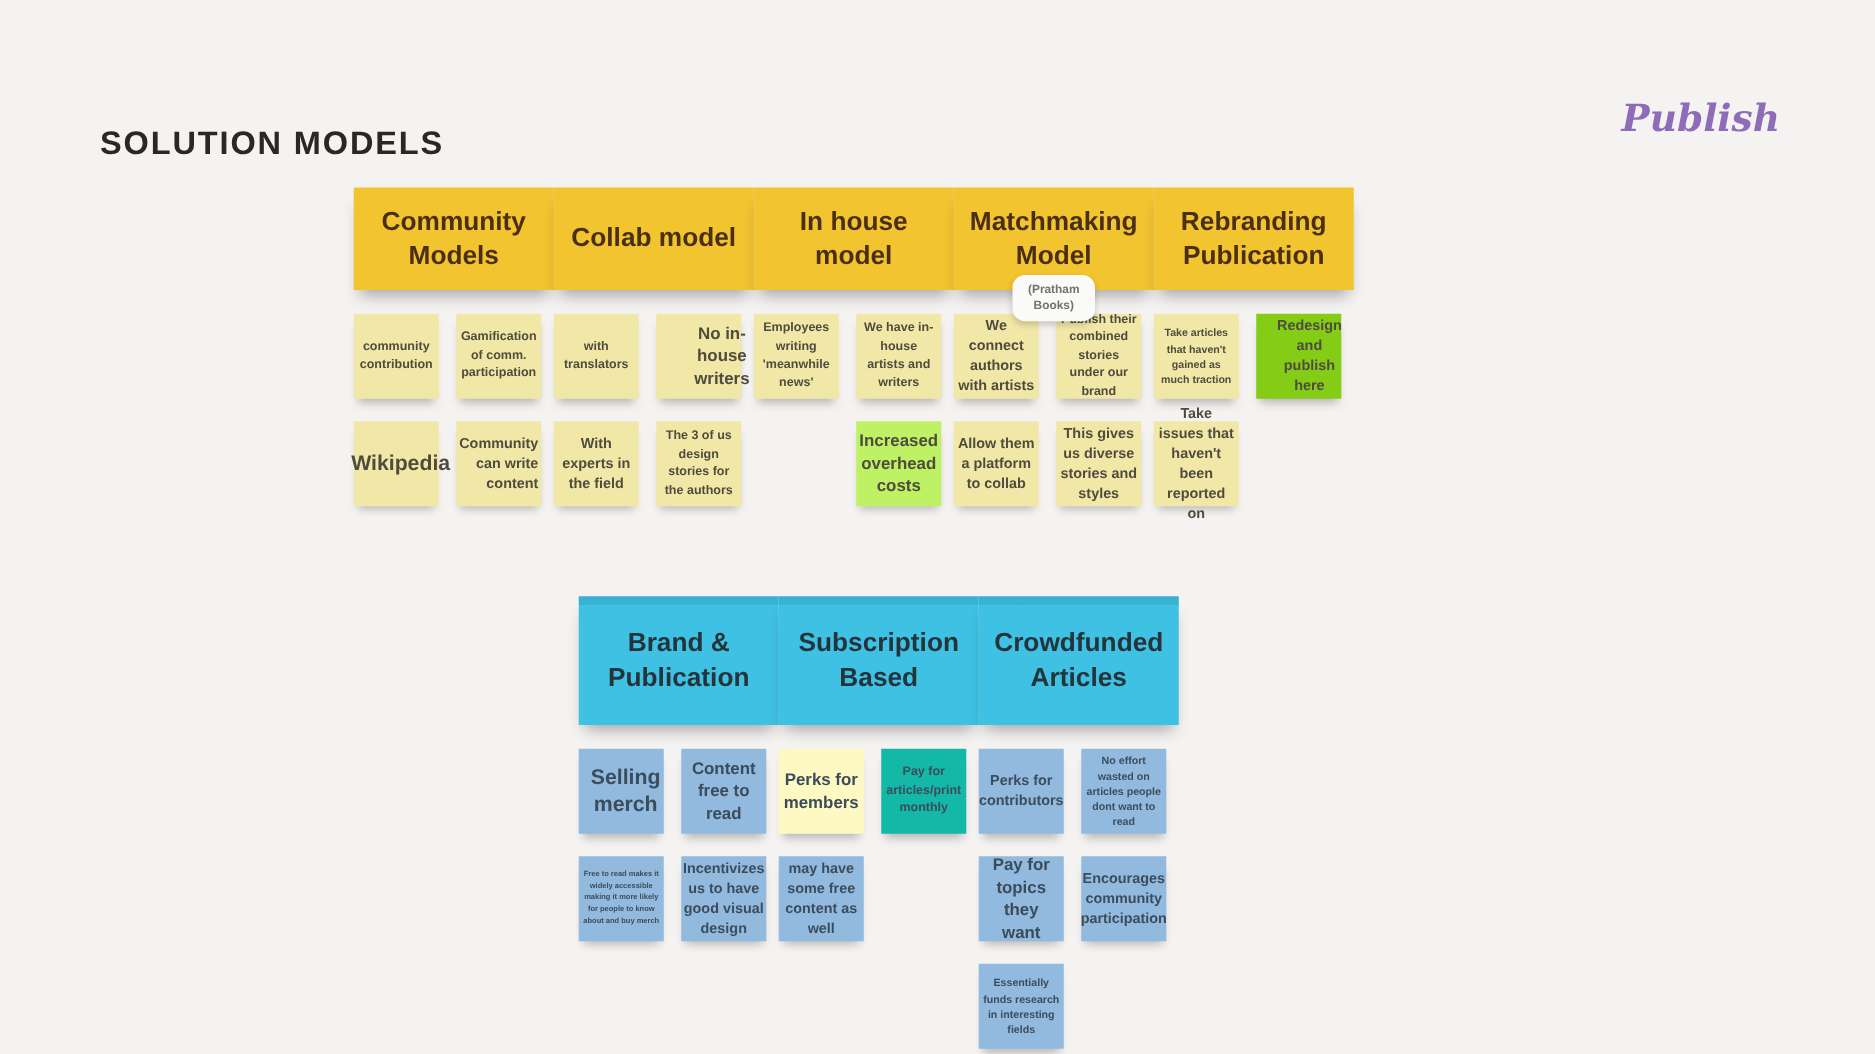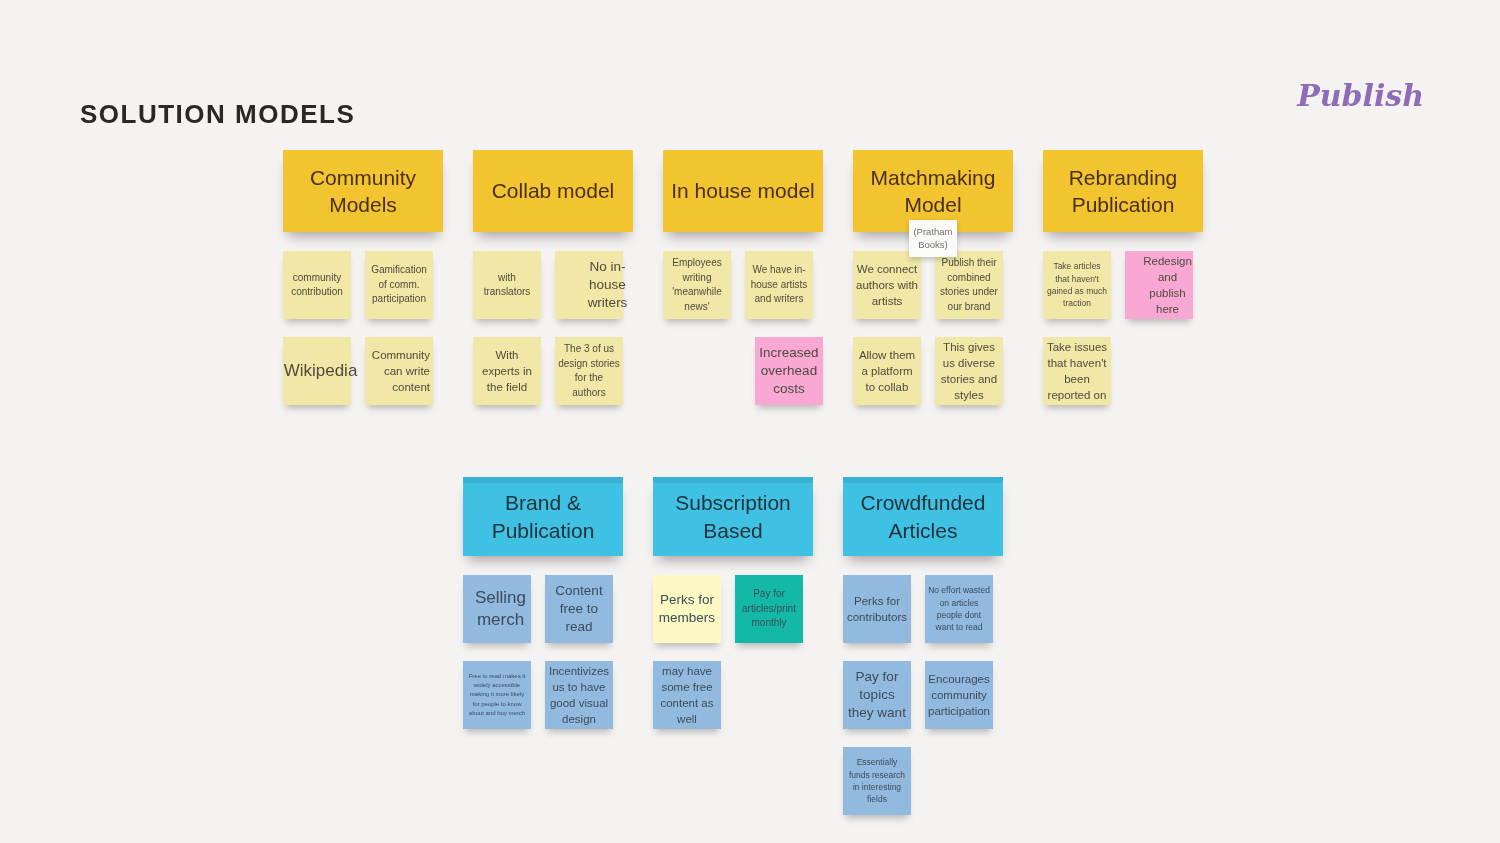--- a/index.html
+++ b/index.html
@@ -13,42 +13,43 @@
     font-size:26px;font-weight:800;letter-spacing:1.5px;
     color:#2a2827;
     margin-top:17px;
   }
   .corner-label{
     position:absolute;right:76px;top:78px;
     font-family:"DejaVu Serif", serif;
     font-style:italic;font-weight:bold;
     font-size:30px;color:#8e6cb8;
   }
-  .group-row{position:absolute;display:flex;gap:30px;}
+  .group-row{position:absolute;display:flex;font-weight:bold;}
   #board-top{left:283px;top:150px;}
   #board-bottom{left:463px;top:477px;}
   .column{width:160px;position:relative;}
   .header-note{
     width:160px;height:82px;box-sizing:border-box;
     display:flex;align-items:center;justify-content:center;text-align:center;
     font-size:21px;line-height:1.3;padding:4px 6px;
     box-shadow:0 9px 12px -5px rgba(0,0,0,0.33);
     position:relative;z-index:1;
   }
   .group-blue .header-note{
-    height:79px;
+    height:103px;
     background-image:linear-gradient(180deg, rgba(0,40,60,0.10) 0 7%, rgba(0,0,0,0) 7%);
   }
   .sub-label-note{
     position:absolute;left:50%;transform:translateX(-50%);
-    top:70px;width:48px;height:37px;z-index:2;
+    top:70px;width:66px;height:37px;z-index:2;
     background:#fafaf8;color:#75716b;
     display:flex;align-items:center;justify-content:center;text-align:center;
     font-size:9.5px;line-height:1.35;
     box-shadow:0 3px 5px rgba(0,0,0,0.18);
+    border-radius:10px;
   }
   .notes-grid{
     margin-top:19px;
     display:grid;grid-template-columns:68px 68px;
     column-gap:14px;row-gap:18px;grid-auto-rows:68px;
   }
   .note{
     width:68px;height:68px;box-sizing:border-box;
     display:flex;align-items:center;justify-content:center;text-align:center;
     padding:3px;
@@ -86,38 +87,38 @@
         <div class="note size-md" style="background: rgb(241, 232, 167); color: rgb(79, 75, 62);">With experts in the field</div>
         <div class="note size-sm" style="background: rgb(241, 232, 167); color: rgb(79, 75, 62);">The 3 of us design stories for the authors</div>
       </div>
     </div>
     <div class="column">
       <div class="header-note" style="background-color: rgb(242, 196, 48); color: rgb(74, 47, 21);">In house model</div>
       <div class="notes-grid">
         <div class="note size-sm" style="background: rgb(241, 232, 167); color: rgb(79, 75, 62);">Employees writing 'meanwhile news'</div>
         <div class="note size-sm" style="background: rgb(241, 232, 167); color: rgb(79, 75, 62);">We have in-house artists and writers</div>
         <div class="note-empty"></div>
-        <div class="note size-lg" style="background: #f9a8d4; color: rgb(79, 75, 62); margin-left: 10px;">Increased overhead costs</div>
+        <div class="note size-lg" style="background: #bef264; color: rgb(79, 75, 62);">Increased overhead costs</div>
       </div>
     </div>
     <div class="column">
       <div class="header-note" style="background-color: rgb(242, 196, 48); color: rgb(74, 47, 21);">Matchmaking Model</div>
       <div class="sub-label-note">(Pratham Books)</div>
       <div class="notes-grid">
         <div class="note size-md" style="background: rgb(241, 232, 167); color: rgb(79, 75, 62);">We connect authors with artists</div>
         <div class="note size-sm" style="background: rgb(241, 232, 167); color: rgb(79, 75, 62);">Publish their combined stories under our brand</div>
         <div class="note size-md" style="background: rgb(241, 232, 167); color: rgb(79, 75, 62);">Allow them a platform to collab</div>
         <div class="note size-md" style="background: rgb(241, 232, 167); color: rgb(79, 75, 62);">This gives us diverse stories and styles</div>
       </div>
     </div>
     <div class="column">
       <div class="header-note" style="background-color: rgb(242, 196, 48); color: rgb(74, 47, 21);">Rebranding Publication</div>
       <div class="notes-grid">
         <div class="note size-xs" style="background: rgb(241, 232, 167); color: rgb(79, 75, 62);">Take articles that haven't gained as much traction</div>
-        <div class="note size-md" style="background: #f9a8d4; color: rgb(79, 75, 62); padding-left: 20px;">Redesign and publish here</div>
+        <div class="note size-md" style="background: #84cc16; color: rgb(79, 75, 62); padding-left: 20px;">Redesign and publish here</div>
         <div class="note size-md" style="background: rgb(241, 232, 167); color: rgb(79, 75, 62);">Take issues that haven't been reported on</div>
       </div>
     </div>
   </div>
 <div class="group-row group-blue" id="board-bottom">
     <div class="column">
       <div class="header-note" style="background-color: rgb(63, 193, 228); color: rgb(37, 51, 59);">Brand &amp; Publication</div>
       <div class="notes-grid">
         <div class="note size-xl" style="background: rgb(146, 185, 222); color: rgb(59, 77, 92);">Selling merch</div>
         <div class="note size-lg" style="background: rgb(146, 185, 222); color: rgb(59, 77, 92);">Content free to read</div>

